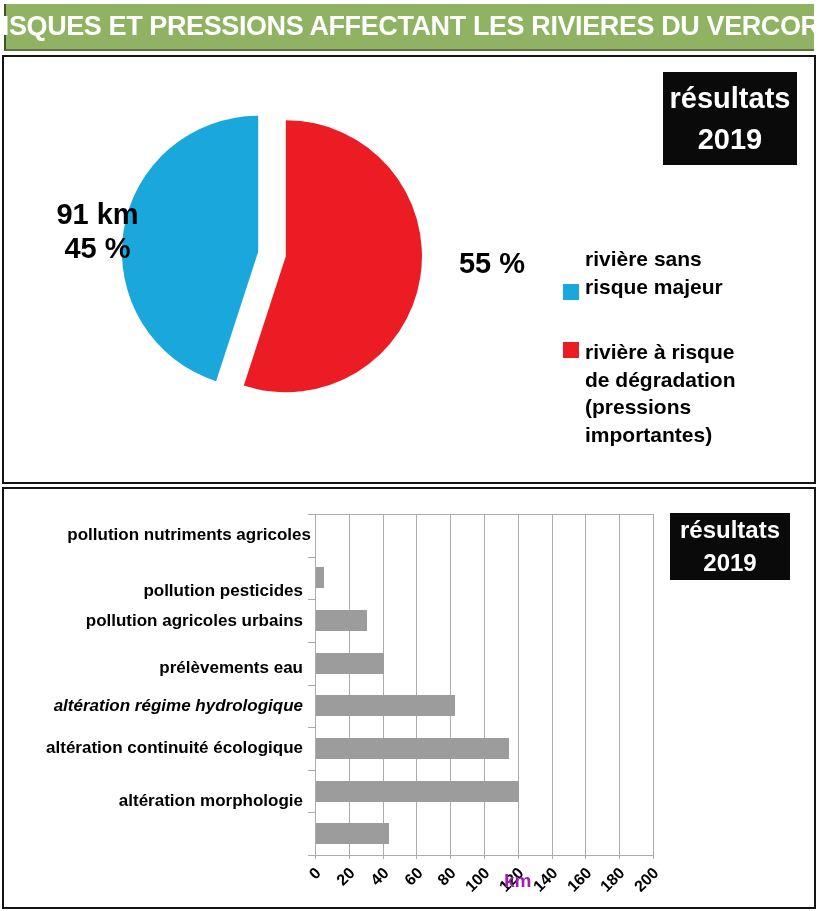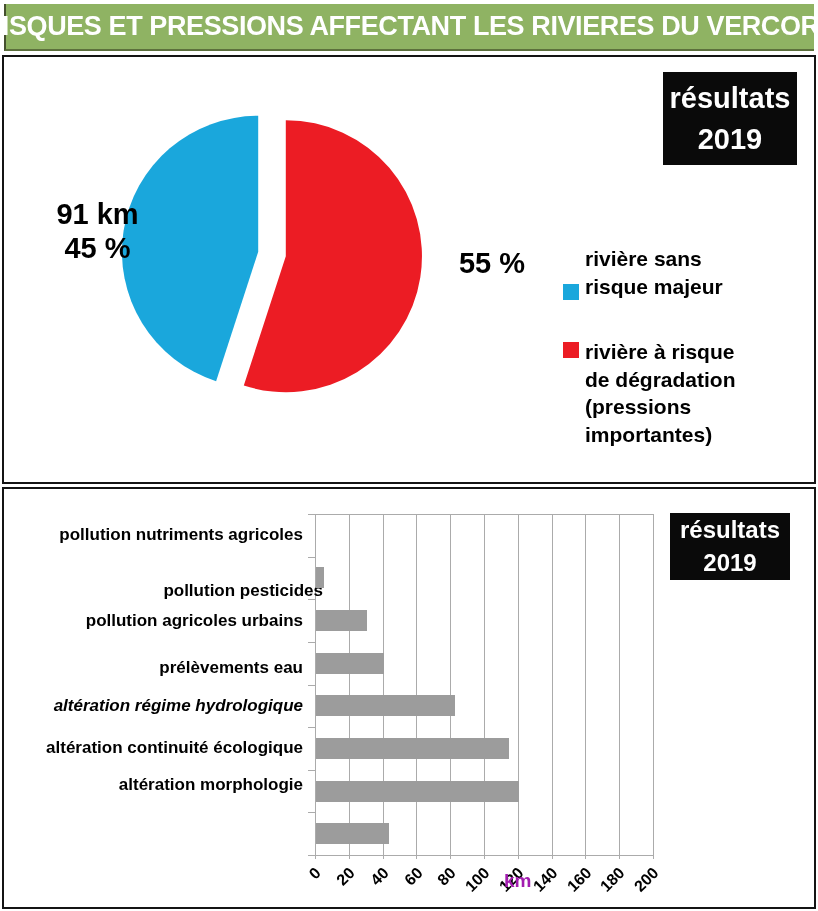--- a/index.html
+++ b/index.html
@@ -145,32 +145,32 @@
         <div class="axis-h" style="left: 311px; top: 366px; width: 338px;"></div>
         <div class="ytick" style="left: 304px; top: 25px; width: 7px;"></div>
         <div class="ytick" style="left: 304px; top: 67.625px; width: 7px;"></div>
         <div class="ytick" style="left: 304px; top: 110.25px; width: 7px;"></div>
         <div class="ytick" style="left: 304px; top: 152.875px; width: 7px;"></div>
         <div class="ytick" style="left: 304px; top: 195.5px; width: 7px;"></div>
         <div class="ytick" style="left: 304px; top: 238.125px; width: 7px;"></div>
         <div class="ytick" style="left: 304px; top: 280.75px; width: 7px;"></div>
         <div class="ytick" style="left: 304px; top: 323.375px; width: 7px;"></div>
         <div class="ytick" style="left: 304px; top: 366px; width: 7px;"></div>
-        <div class="cat-label" style="left: 0px; width: 299px; top: 25px; height: 42.625px;">pollution nutriments agricoles</div>
-        <div class="cat-label" style="left: 0px; width: 299px; top: 81px; height: 42.625px; margin-left: 20px;">pollution pesticides</div>
+        <div class="cat-label" style="left: 8px; width: 299px; top: 25px; height: 42.625px;">pollution nutriments agricoles</div>
+        <div class="cat-label" style="left: 0px; width: 299px; top: 81px; height: 42.625px;">pollution pesticides</div>
         <div class="bar" style="left: 312px; top: 78.4375px; width: 8.45px; height: 21px; background: rgb(156, 156, 156);"></div>
         <div class="cat-label" style="left: 0px; width: 299px; top: 110.25px; height: 42.625px;">pollution agricoles urbains</div>
         <div class="bar" style="left: 312px; top: 121.062px; width: 50.7px; height: 21px; background: rgb(156, 156, 156);"></div>
         <div class="cat-label" style="left: 0px; width: 299px; top: 158px; height: 42.625px;">prélèvements eau</div>
         <div class="bar" style="left: 312px; top: 163.688px; width: 67.6px; height: 21px; background: rgb(156, 156, 156);"></div>
         <div class="cat-label" style="left: 0px; width: 299px; top: 195.5px; height: 42.625px; font-style: italic;">altération régime hydrologique</div>
         <div class="bar" style="left: 312px; top: 206.312px; width: 138.58px; height: 21px; background: rgb(156, 156, 156);"></div>
         <div class="cat-label" style="left: 0px; width: 299px; top: 238.125px; height: 42.625px;">altération continuité écologique</div>
         <div class="bar" style="left: 312px; top: 248.938px; width: 192.66px; height: 21px; background: rgb(156, 156, 156);"></div>
-        <div class="cat-label" style="left: 0px; width: 299px; top: 275px; height: 42.625px; padding-left: 16px;">altération morphologie</div>
+        <div class="cat-label" style="left: 0px; width: 299px; top: 291px; height: 42.625px; padding-left: 16px;">altération morphologie</div>
         <div class="bar" style="left: 312px; top: 291.562px; width: 202.8px; height: 21px; background: rgb(156, 156, 156);"></div>
         <div class="bar" style="left: 312px; top: 334.188px; width: 72.67px; height: 21px; background: rgb(156, 156, 156);"></div>
       </div>
     <div id="km-label">km</div>
     <div class="badge" id="badge-bottom">
       <span>résultats</span>
       <span>2019</span>
     </div>
   </section>
 

